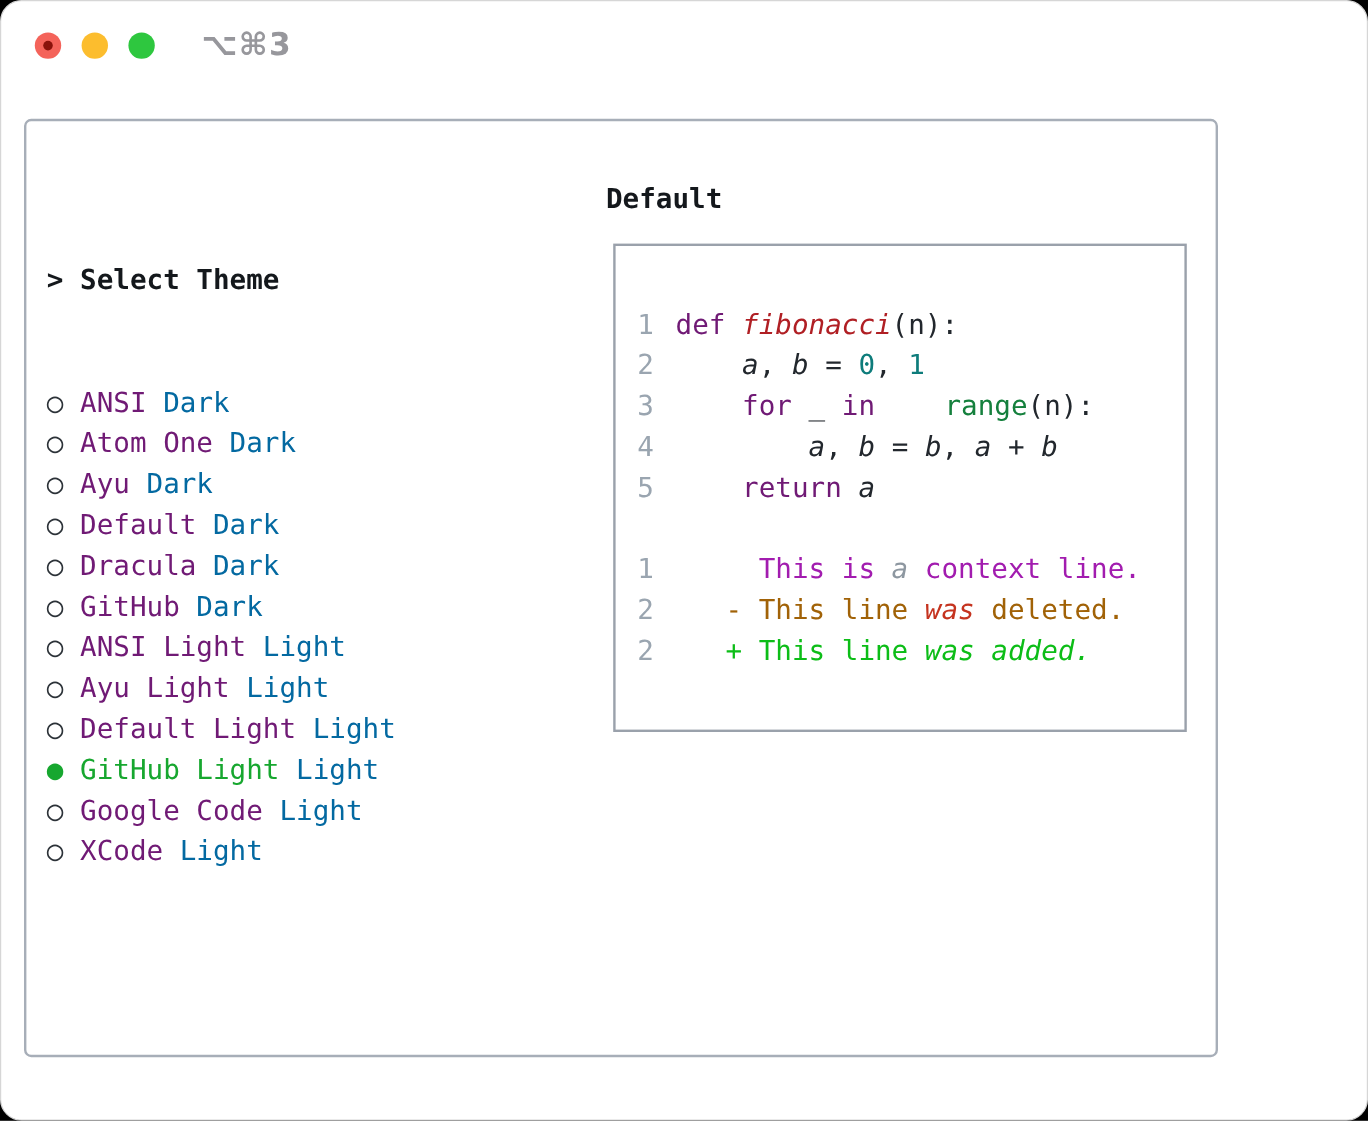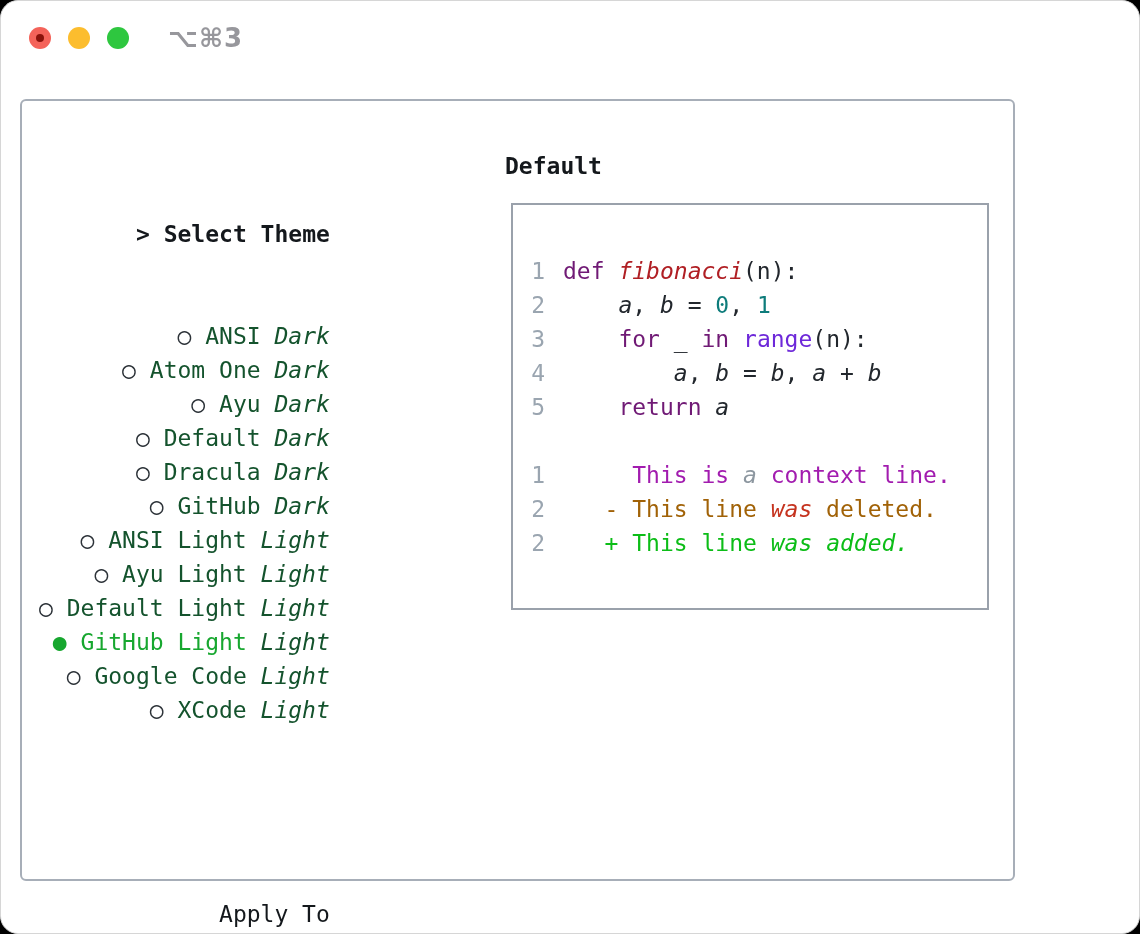--- a/index.html
+++ b/index.html
@@ -26,44 +26,44 @@
   
   .panel{
     position:absolute;left:19px;top:98px;width:995px;height:782px;
     border:2px solid #a7aeb8;border-radius:6px;box-sizing:border-box;background:#fff;
   }
   
   .left-col{
     position:absolute;left:17px;top:48px;font-size:23px;line-height:34px;
     white-space:pre;color:#2c3238;
   }
-  .row{height:34px;text-align:right;}
+  .row{height:34px;}
   .cursor,.hdr{font-weight:bold;color:#14181c;}
   .bullet{color:#2c3238;}
-  .nm{color:#14532d;}
-  .vr{color:#14532d;font-style:italic;}
+  .nm{color:#701a75;}
+  .vr{color:#0369a1;}
   .row.selected .bullet,.row.selected .nm{color:#17a72f;}
   .apply-hdr{color:#14181c;}
   
   .preview-title{
     position:absolute;left:483px;top:48px;height:34px;line-height:34px;
     font-size:23px;font-weight:bold;color:#14181c;white-space:pre;
   }
   .preview-box{
     position:absolute;left:489px;top:102px;width:478px;height:407px;
     border:2px solid #9aa1ab;box-sizing:border-box;background:#fff;
   }
   .code{position:absolute;left:0;top:49px;right:0;font-size:23px;line-height:34px;white-space:pre;}
   .code-line{display:flex;height:34px;}
   .ln{width:32px;flex:none;text-align:right;color:#9aa5b0;margin-right:18px;}
   .pln{color:#22272d;}
   .kw{color:#701a75;}
   .fn{color:#b01f24;font-style:italic;}
   .lit{color:#0e7c7b;}
-  .bi{color:#6d28d9;}
+  .bi{color:#15803d;margin-left:44px;}
   .var{color:#22272d;font-style:italic;}
   .ctx{color:#a21caf;}
   .ctx-i{color:#8d97a0;font-style:italic;}
   .del{color:#a16207;}
   .del-i{color:#c5331f;font-style:italic;}
   .add{color:#0cbd17;}
   .add-i{color:#0cbd17;font-style:italic;}
 </style>
 </head>
 <body>
@@ -76,21 +76,20 @@
     <span class="light green"></span>
     <span class="win-title">⌥⌘3</span>
   </div>
 
   <div class="panel">
 
     <div class="left-col">
       <div class="row"><span class="cursor">&gt; </span><span class="hdr">Select Theme</span></div>
       <div id="theme-list"><div class="row"><span class="bullet">○ </span><span class="nm">ANSI </span><span class="vr">Dark</span></div><div class="row"><span class="bullet">○ </span><span class="nm">Atom One </span><span class="vr">Dark</span></div><div class="row"><span class="bullet">○ </span><span class="nm">Ayu </span><span class="vr">Dark</span></div><div class="row"><span class="bullet">○ </span><span class="nm">Default </span><span class="vr">Dark</span></div><div class="row"><span class="bullet">○ </span><span class="nm">Dracula </span><span class="vr">Dark</span></div><div class="row"><span class="bullet">○ </span><span class="nm">GitHub </span><span class="vr">Dark</span></div><div class="row"><span class="bullet">○ </span><span class="nm">ANSI Light </span><span class="vr">Light</span></div><div class="row"><span class="bullet">○ </span><span class="nm">Ayu Light </span><span class="vr">Light</span></div><div class="row"><span class="bullet">○ </span><span class="nm">Default Light </span><span class="vr">Light</span></div><div class="row selected"><span class="bullet">● </span><span class="nm">GitHub Light </span><span class="vr">Light</span></div><div class="row"><span class="bullet">○ </span><span class="nm">Google Code </span><span class="vr">Light</span></div><div class="row"><span class="bullet">○ </span><span class="nm">XCode </span><span class="vr">Light</span></div></div>
       <div class="row"></div>
-      <div class="row"><span class="apply-hdr">  Apply To</span></div>
       
       
       
     </div>
 
     <div class="preview-title">Default</div>
 
     <div class="preview-box">
       <div class="code" id="code-lines"><div class="code-line"><span class="ln">1</span><span class="kw">def </span><span class="fn">fibonacci</span><span class="pln">(n):</span></div><div class="code-line"><span class="ln">2</span><span class="pln">    </span><span class="var">a</span><span class="pln">, </span><span class="var">b</span><span class="pln"> = </span><span class="lit">0</span><span class="pln">, </span><span class="lit">1</span></div><div class="code-line"><span class="ln">3</span><span class="pln">    </span><span class="kw">for </span><span class="pln">_ </span><span class="kw">in </span><span class="bi">range</span><span class="pln">(n):</span></div><div class="code-line"><span class="ln">4</span><span class="pln">        </span><span class="var">a</span><span class="pln">, </span><span class="var">b</span><span class="pln"> = </span><span class="var">b</span><span class="pln">, </span><span class="var">a</span><span class="pln"> + </span><span class="var">b</span></div><div class="code-line"><span class="ln">5</span><span class="pln">    </span><span class="kw">return </span><span class="var">a</span></div><div class="code-line"><span class="ln"></span></div><div class="code-line"><span class="ln">1</span><span class="ctx">     This is </span><span class="ctx-i">a</span><span class="ctx"> context line.</span></div><div class="code-line"><span class="ln">2</span><span class="del">   - This line </span><span class="del-i">was</span><span class="del"> deleted.</span></div><div class="code-line"><span class="ln">2</span><span class="add">   + This line </span><span class="add-i">was</span><span class="add"> </span><span class="add-i">added.</span></div></div>
     </div>

